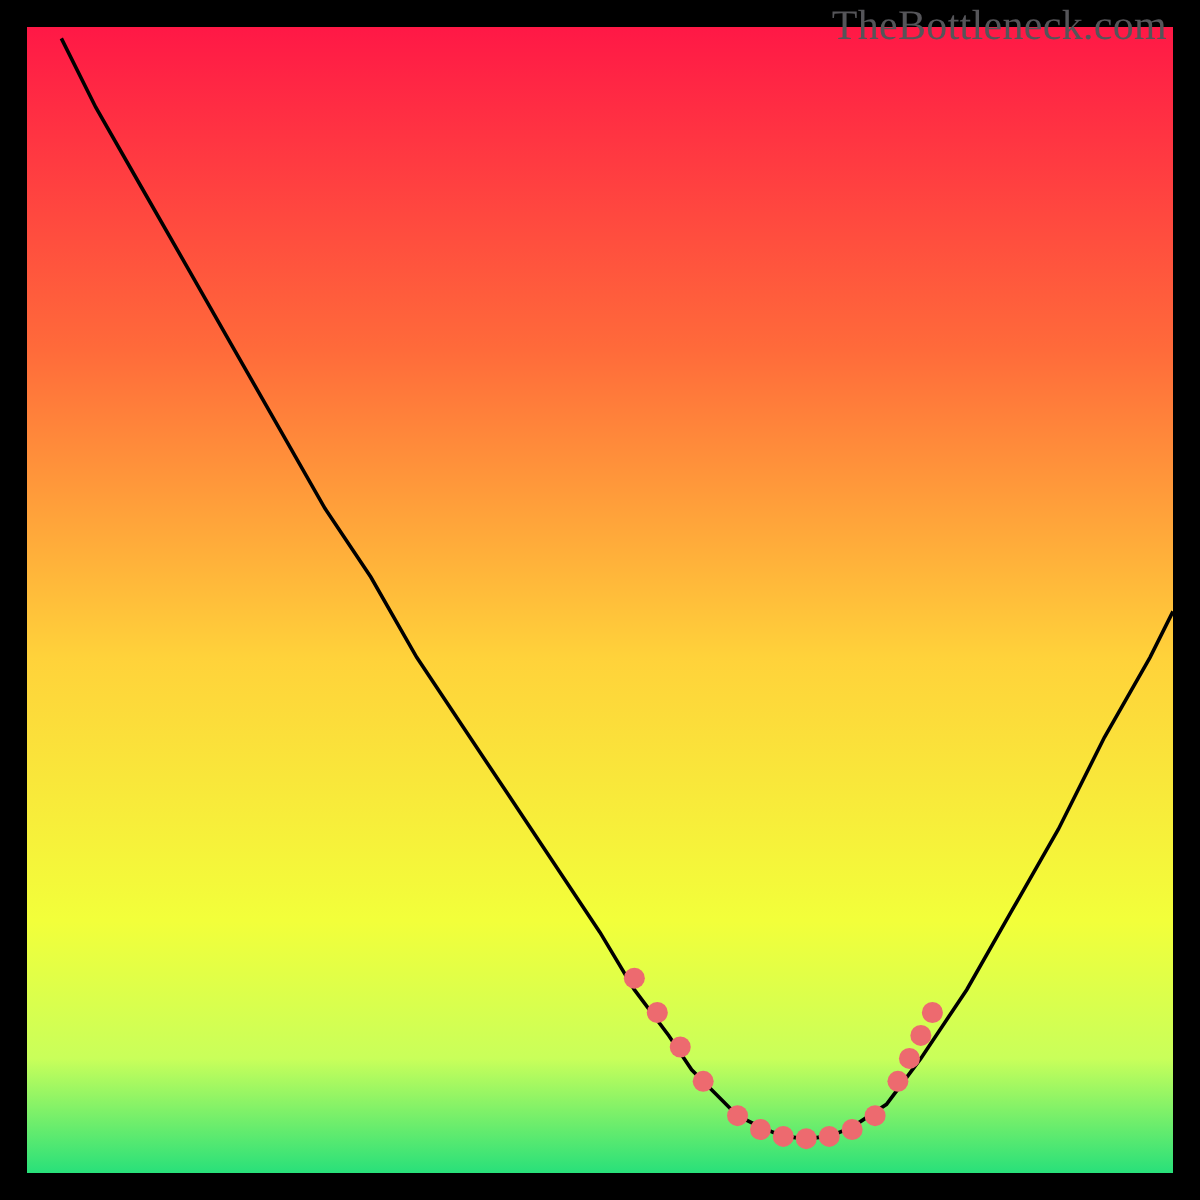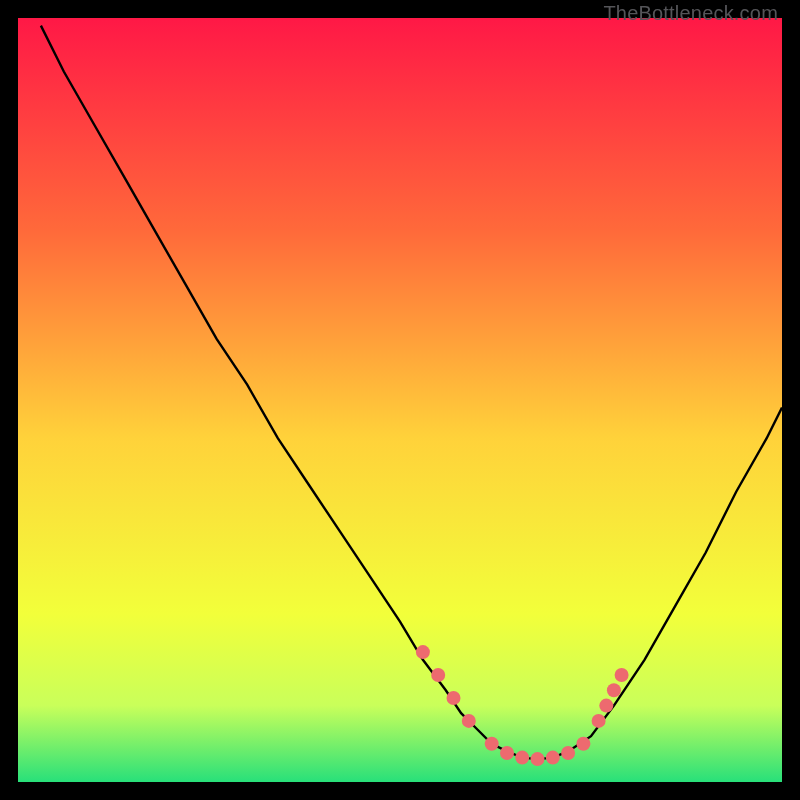--- a/index.html
+++ b/index.html
@@ -22,22 +22,22 @@
     position: absolute;
     left: 0;
     top: 0;
     width: 764px;
     height: 764px;
   }
   .watermark {
     position: absolute;
     top: 2px;
     right: 22px;
-    font-family: Liberation Sans, sans-serif;
-    font-size: 20px;
+    font-family: Liberation Serif, serif;
+    font-size: 28px;
     color: #555559;
     font-weight: 500;
     letter-spacing: 0.2px;
   }
   svg {
     display: block;
   }
 </style>
 </head>
 <body>

